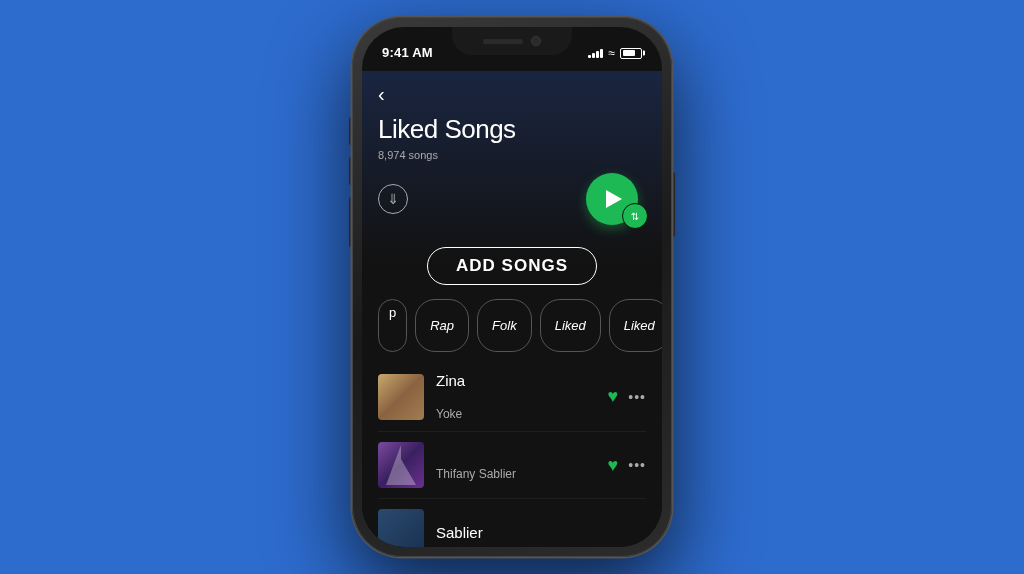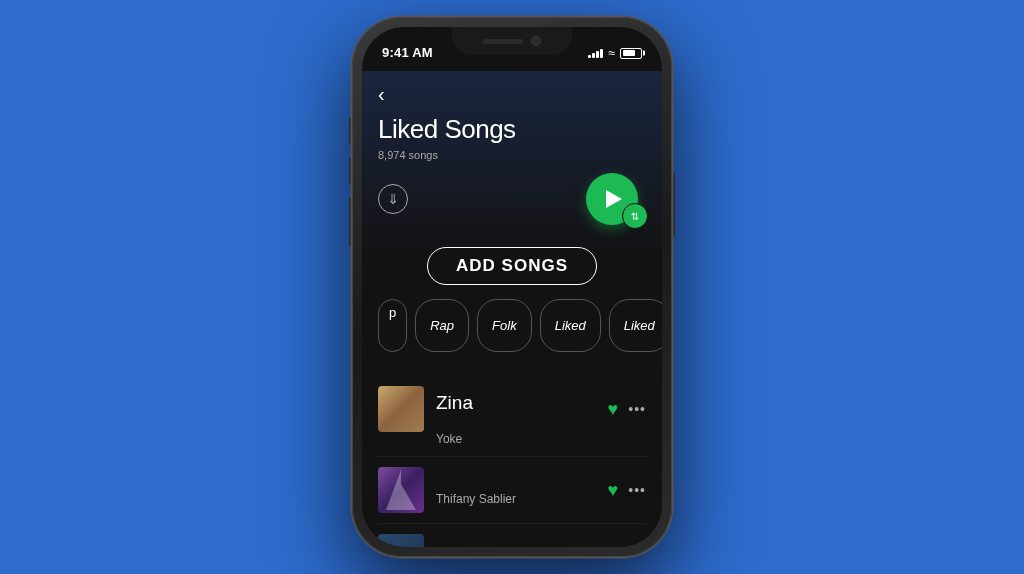--- a/index.html
+++ b/index.html
@@ -347,27 +347,26 @@
       background: rgba(255,255,255,0.3);
       clip-path: polygon(50% 0%, 50% 35%, 100% 100%, 0% 100%);
     }
 
     .song-info {
       flex: 1;
       min-width: 0;
     }
 
     .song-name {
-      font-size: 19px;
+      font-size: 15px;
       font-weight: 500;
       color: #fff;
       white-space: nowrap;
       overflow: hidden;
       text-overflow: ellipsis;
-      margin-top: 20px;
     }
 
     .song-artist {
       font-size: 12px;
       color: #aaa;
       margin-top: 18px;
     }
 
     .song-actions {
       display: flex;
@@ -546,19 +545,22 @@
               <div class="song-artist">Thifany Sablier</div>
             </div>
             <div class="song-actions">
               <span class="heart-icon">♥</span>
               <span class="more-icon">•••</span>
             </div>
           </div>
 
           <div class="song-item-partial">
             <div class="song-art song-art-sablier"></div>
+            <div class="song-info">
+              <div class="song-name">Sablier</div>
+            </div>
           </div>
 
         </div>
       </div>
     </div>
   </div>
 </div>
 
 </body></html>

